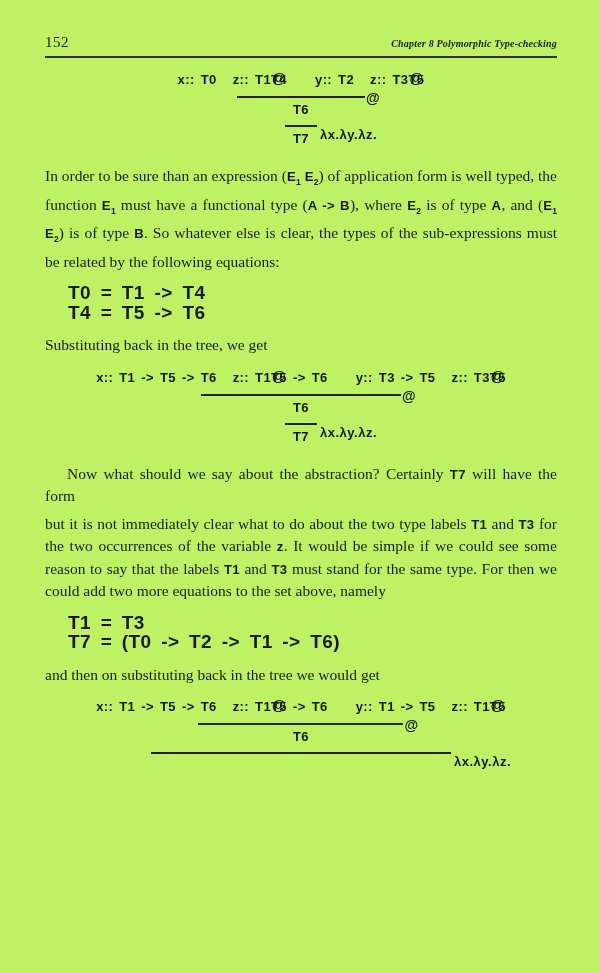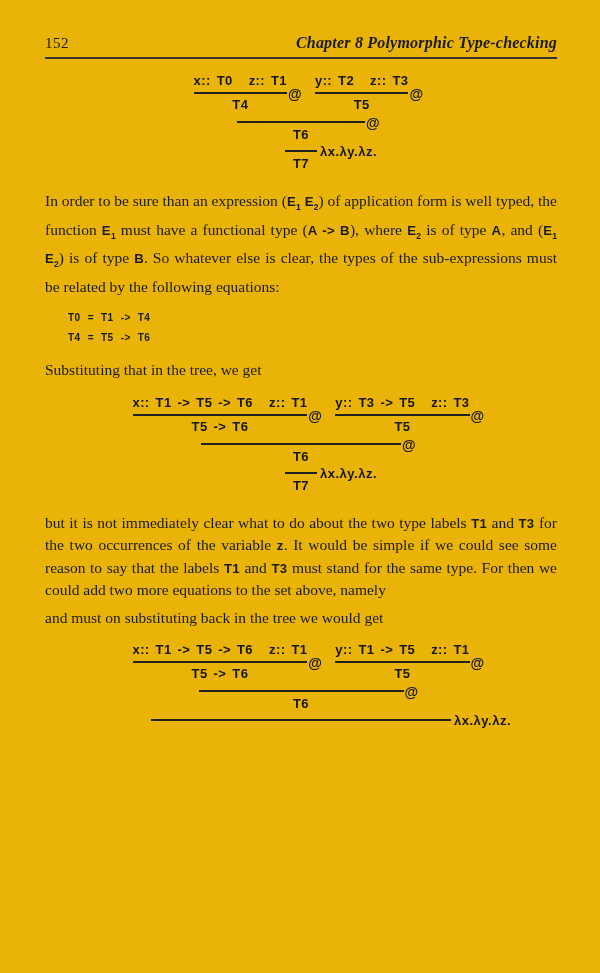--- a/index.html
+++ b/index.html
@@ -1,70 +1,70 @@
 <!DOCTYPE html>
 <html><head>
 <meta charset="utf-8">
 <style>
   html,body{margin:0;padding:0;background:#d8d8d4;}
   .page{
     position:relative;width:600px;height:973px;margin:0 auto;
-    background:#eab308;color:#1b1b1b;overflow:hidden;
+    background:#bef264;color:#1b1b1b;overflow:hidden;
     font-family:"Liberation Serif",serif;
   }
   .content{padding:34px 43px 0 45px;}
 
   
   .header-row{display:flex;justify-content:space-between;align-items:baseline;}
   .page-num{font-size:15px;letter-spacing:0.5px;}
-  .chapter-title{font-size:16px;font-style:italic;font-weight:700;letter-spacing:0.2px;}
+  .chapter-title{font-size:10px;font-style:italic;font-weight:700;letter-spacing:0.2px;}
   .header-rule{border:0;border-top:2px solid #35342f;margin:5px 0 0 0;}
 
   
   .para{
     font-size:15.5px;line-height:21.5px;text-align:justify;
     margin:0 0 10px 0;
   }
   .para.first{margin-top:21px;}
   .para.indent{text-indent:22px;}
   .para.tight{margin-bottom:6px;}
   .code{
     font-family:"Liberation Sans",sans-serif;font-weight:700;
     font-size:0.85em;letter-spacing:0.3px;white-space:pre-wrap;
   }
   sub.code{font-size:0.55em;letter-spacing:0;}
 
   
   .codeblock{
     font-family:"Liberation Sans",sans-serif;font-weight:700;
-    font-size:10px;line-height:19.5px;letter-spacing:0.4px;word-spacing:4px;
+    font-size:19px;line-height:19.5px;letter-spacing:0.4px;word-spacing:4px;
     margin:11px 0 12px 23px;white-space:pre;
   }
 
   
   .proof{
     display:flex;flex-direction:column;align-items:center;
     width:fit-content;margin:14px auto 16px auto;
     font-family:"Liberation Sans",sans-serif;font-weight:700;
     font-size:13px;letter-spacing:0.4px;word-spacing:2px;white-space:pre;
     color:#161616;
   }
   .prem-row{display:flex;align-items:flex-start;gap:28px;}
-  .subproof{display:flex;flex-direction:column;align-items:center;}
+  .subproof{display:flex;}
   .sp-prems{display:flex;gap:16px;}
   .bar-wrap{
     position:relative;height:0;border-top:2px solid #222;
     margin:4px 0 3px 0;
   }
   .bar-wrap.sp{align-self:stretch;}
   .rlabel{
     position:absolute;left:100%;top:0;transform:translate(1px,-52%);
     font-size:14px;line-height:14px;
   }
-  .rlabel.lam{font-size:13px;transform:translate(3px,-50%);letter-spacing:0.5px;}
+  .rlabel.lam{font-size:13px;transform:translate(3px,-50%);letter-spacing:0.5px;margin-top:8px;}
   .concl{line-height:16px;margin-bottom:2px;}
   .bar-wrap.mid{margin-top:6px;margin-bottom:4px;}
   .bar-wrap.lam-bar{margin-top:5px;margin-bottom:4px;}
   .tree-1 .bar-wrap.mid{width:128px;}
   .tree-1 .bar-wrap.lam-bar{width:32px;}
   .tree-2 .bar-wrap.mid{width:200px;}
   .tree-2 .bar-wrap.lam-bar{width:32px;}
   .tree-3 .bar-wrap.mid{width:205px;}
   .tree-3 .bar-wrap.lam-bar{width:300px;}
 </style>
@@ -103,21 +103,21 @@
       <div class="bar-wrap mid"><span class="rlabel">@</span></div>
       <div class="concl">T6</div>
       <div class="bar-wrap lam-bar"><span class="rlabel lam">λx.λy.λz.</span></div>
       <div class="concl">T7</div>
     </div>
 
     <p class="para tight"><span>In order to be sure than an expression (</span><span class="code">E</span><sub class="code">1</sub><span class="code"> E</span><sub class="code">2</sub><span>) of application form is well typed, the function </span><span class="code">E</span><sub class="code">1</sub><span> must have a functional type (</span><span class="code">A -&gt; B</span><span>), where </span><span class="code">E</span><sub class="code">2</sub><span> is of type </span><span class="code">A</span><span>, and (</span><span class="code">E</span><sub class="code">1</sub><span class="code"> E</span><sub class="code">2</sub><span>) is of type </span><span class="code">B</span><span>. So whatever else is clear, the types of the sub-expressions must be related by the following equations:</span></p>
 
     <div class="codeblock"><div>T0 = T1 -&gt; T4</div><div>T4 = T5 -&gt; T6</div></div>
 
-    <p class="para"><span>Substituting that in the tree, we get</span></p>
+    <p class="para"><span>Substituting back in the tree, we get</span></p>
 
     <div class="proof tree-2">
       <div class="prem-row">
         <div class="subproof">
           <div class="sp-prems">
             <span>x:: T1 -&gt; T5 -&gt; T6</span>
             <span>z:: T1</span>
           </div>
           <div class="bar-wrap sp"><span class="rlabel">@</span></div>
           <div class="concl">T5 -&gt; T6</div>
@@ -130,26 +130,28 @@
           <div class="bar-wrap sp"><span class="rlabel">@</span></div>
           <div class="concl">T5</div>
         </div>
       </div>
       <div class="bar-wrap mid"><span class="rlabel">@</span></div>
       <div class="concl">T6</div>
       <div class="bar-wrap lam-bar"><span class="rlabel lam">λx.λy.λz.</span></div>
       <div class="concl">T7</div>
     </div>
 
+    <p class="para indent tight"><span>Now what should we say about the abstraction? Certainly </span><span class="code">T7</span><span> will have the form</span></p>
 
 
     <p class="para tight"><span>but it is not immediately clear what to do about the two type labels </span><span class="code">T1</span><span> and </span><span class="code">T3</span><span> for the two occurrences of the variable </span><span class="code">z</span><span>. It would be simple if we could see some reason to say that the labels </span><span class="code">T1</span><span> and </span><span class="code">T3</span><span> must stand for the same type. For then we could add two more equations to the set above, namely</span></p>
 
+    <div class="codeblock"><div>T1 = T3</div><div>T7 = (T0 -&gt; T2 -&gt; T1 -&gt; T6)</div></div>
 
-    <p class="para"><span>and must on substituting back in the tree we would get</span></p>
+    <p class="para"><span>and then on substituting back in the tree we would get</span></p>
 
     <div class="proof tree-3">
       <div class="prem-row">
         <div class="subproof">
           <div class="sp-prems">
             <span>x:: T1 -&gt; T5 -&gt; T6</span>
             <span>z:: T1</span>
           </div>
           <div class="bar-wrap sp"><span class="rlabel">@</span></div>
           <div class="concl">T5 -&gt; T6</div>

